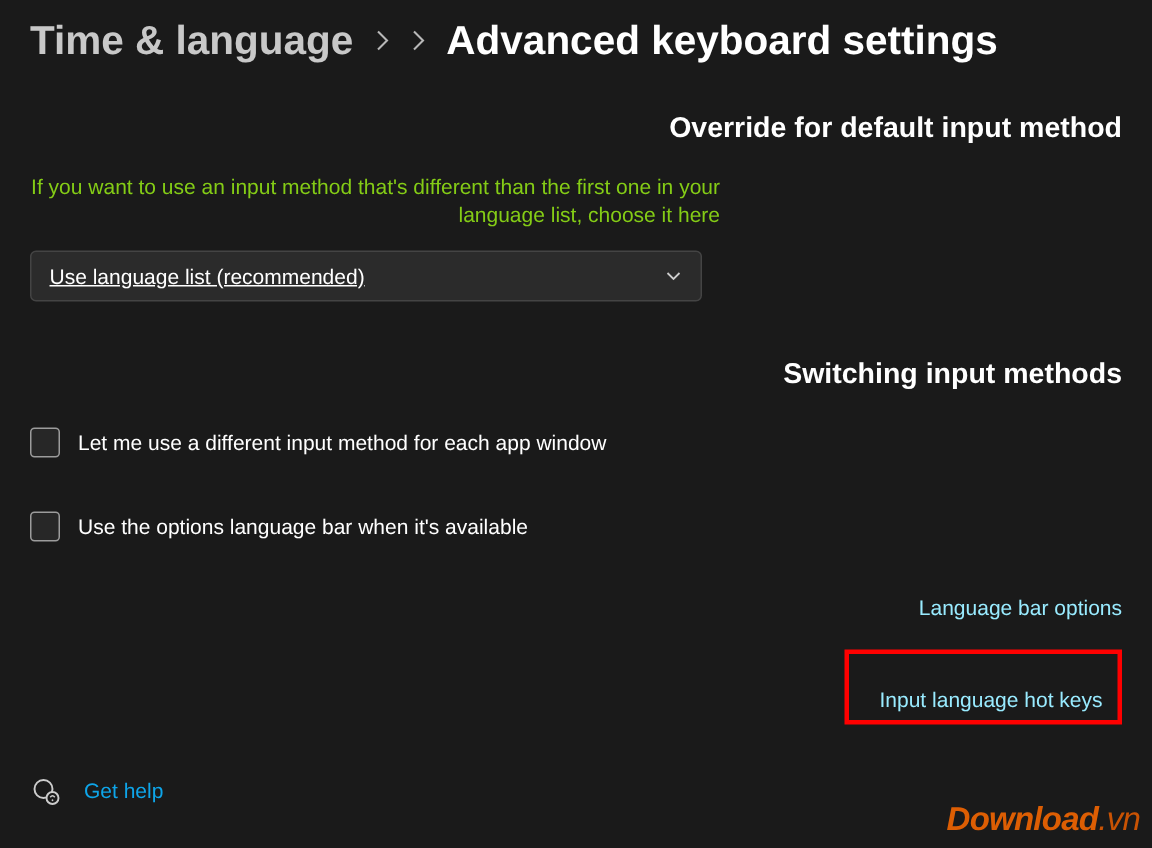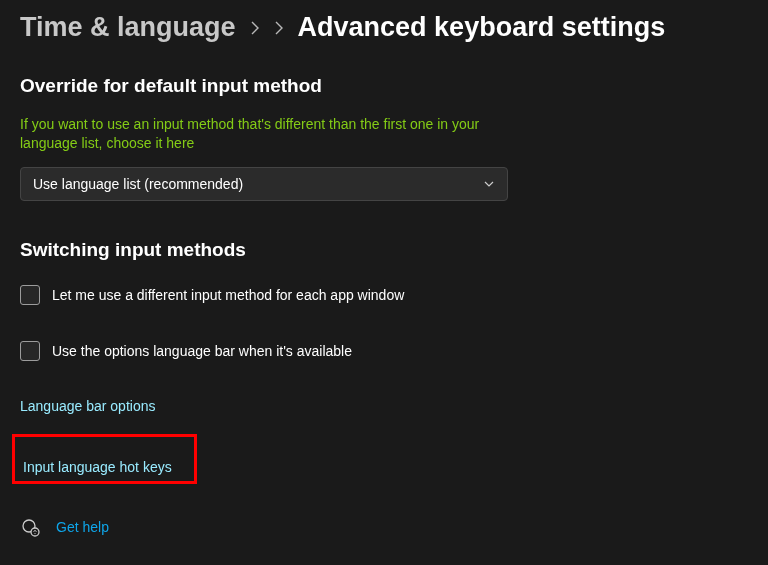--- a/index.html
+++ b/index.html
@@ -11,20 +11,21 @@
     font-family: "Segoe UI", -apple-system, BlinkMacSystemFont, sans-serif;
     color: #ffffff;
     overflow: hidden;
   }
   .page {
     padding: 12px 20px 20px 20px;
     box-sizing: border-box;
     width: 100%;
     height: 100%;
     position: relative;
+    text-align: right;
   }
   .breadcrumb {
     display: flex;
     align-items: center;
     gap: 14px;
     margin-bottom: 32px;
   }
   .crumb-link {
     font-size: 27px;
     font-weight: 600;
@@ -48,32 +49,33 @@
     margin: 0 0 18px 0;
   }
   .section-subtitle {
     font-size: 14px;
     color: #84cc16;
     line-height: 1.35;
     max-width: 460px;
     margin: 0 0 14px 0;
   }
   .dropdown {
-    width: 488px;
+    width: 448px;
     height: 34px;
     background: #2b2b2b;
     border: 1px solid #444444;
     border-radius: 4px;
     display: flex;
     align-items: center;
     justify-content: space-between;
     padding: 0 12px;
     box-sizing: border-box;
     margin-bottom: 38px;
     cursor: pointer;
+    text-decoration: underline;
   }
   .dropdown-label {
     font-size: 14px;
     color: #ffffff;
   }
   .dropdown-chevron {
     width: 12px;
     height: 12px;
     display: flex;
     align-items: center;
@@ -212,14 +214,17 @@
       <svg viewBox="0 0 20 20">
         <circle cx="9" cy="9" r="6" stroke="#cccccc" stroke-width="1.3" fill="none"></circle>
         <circle cx="15" cy="15" r="4" stroke="#cccccc" stroke-width="1.3" fill="#1a1a1a"></circle>
         <path d="M13.5 14.5 Q15 12.5 16.5 14.5" stroke="#cccccc" stroke-width="1" fill="none"></path>
         <circle cx="15" cy="16.5" r="0.6" fill="#cccccc"></circle>
       </svg>
     </span>
     <span class="help-label">Get help</span>
   </div>
 
+  <div class="watermark">
+    <span>Download</span><span class="thin">.vn</span>
+  </div>
 
 </div>
 
 </body></html>

